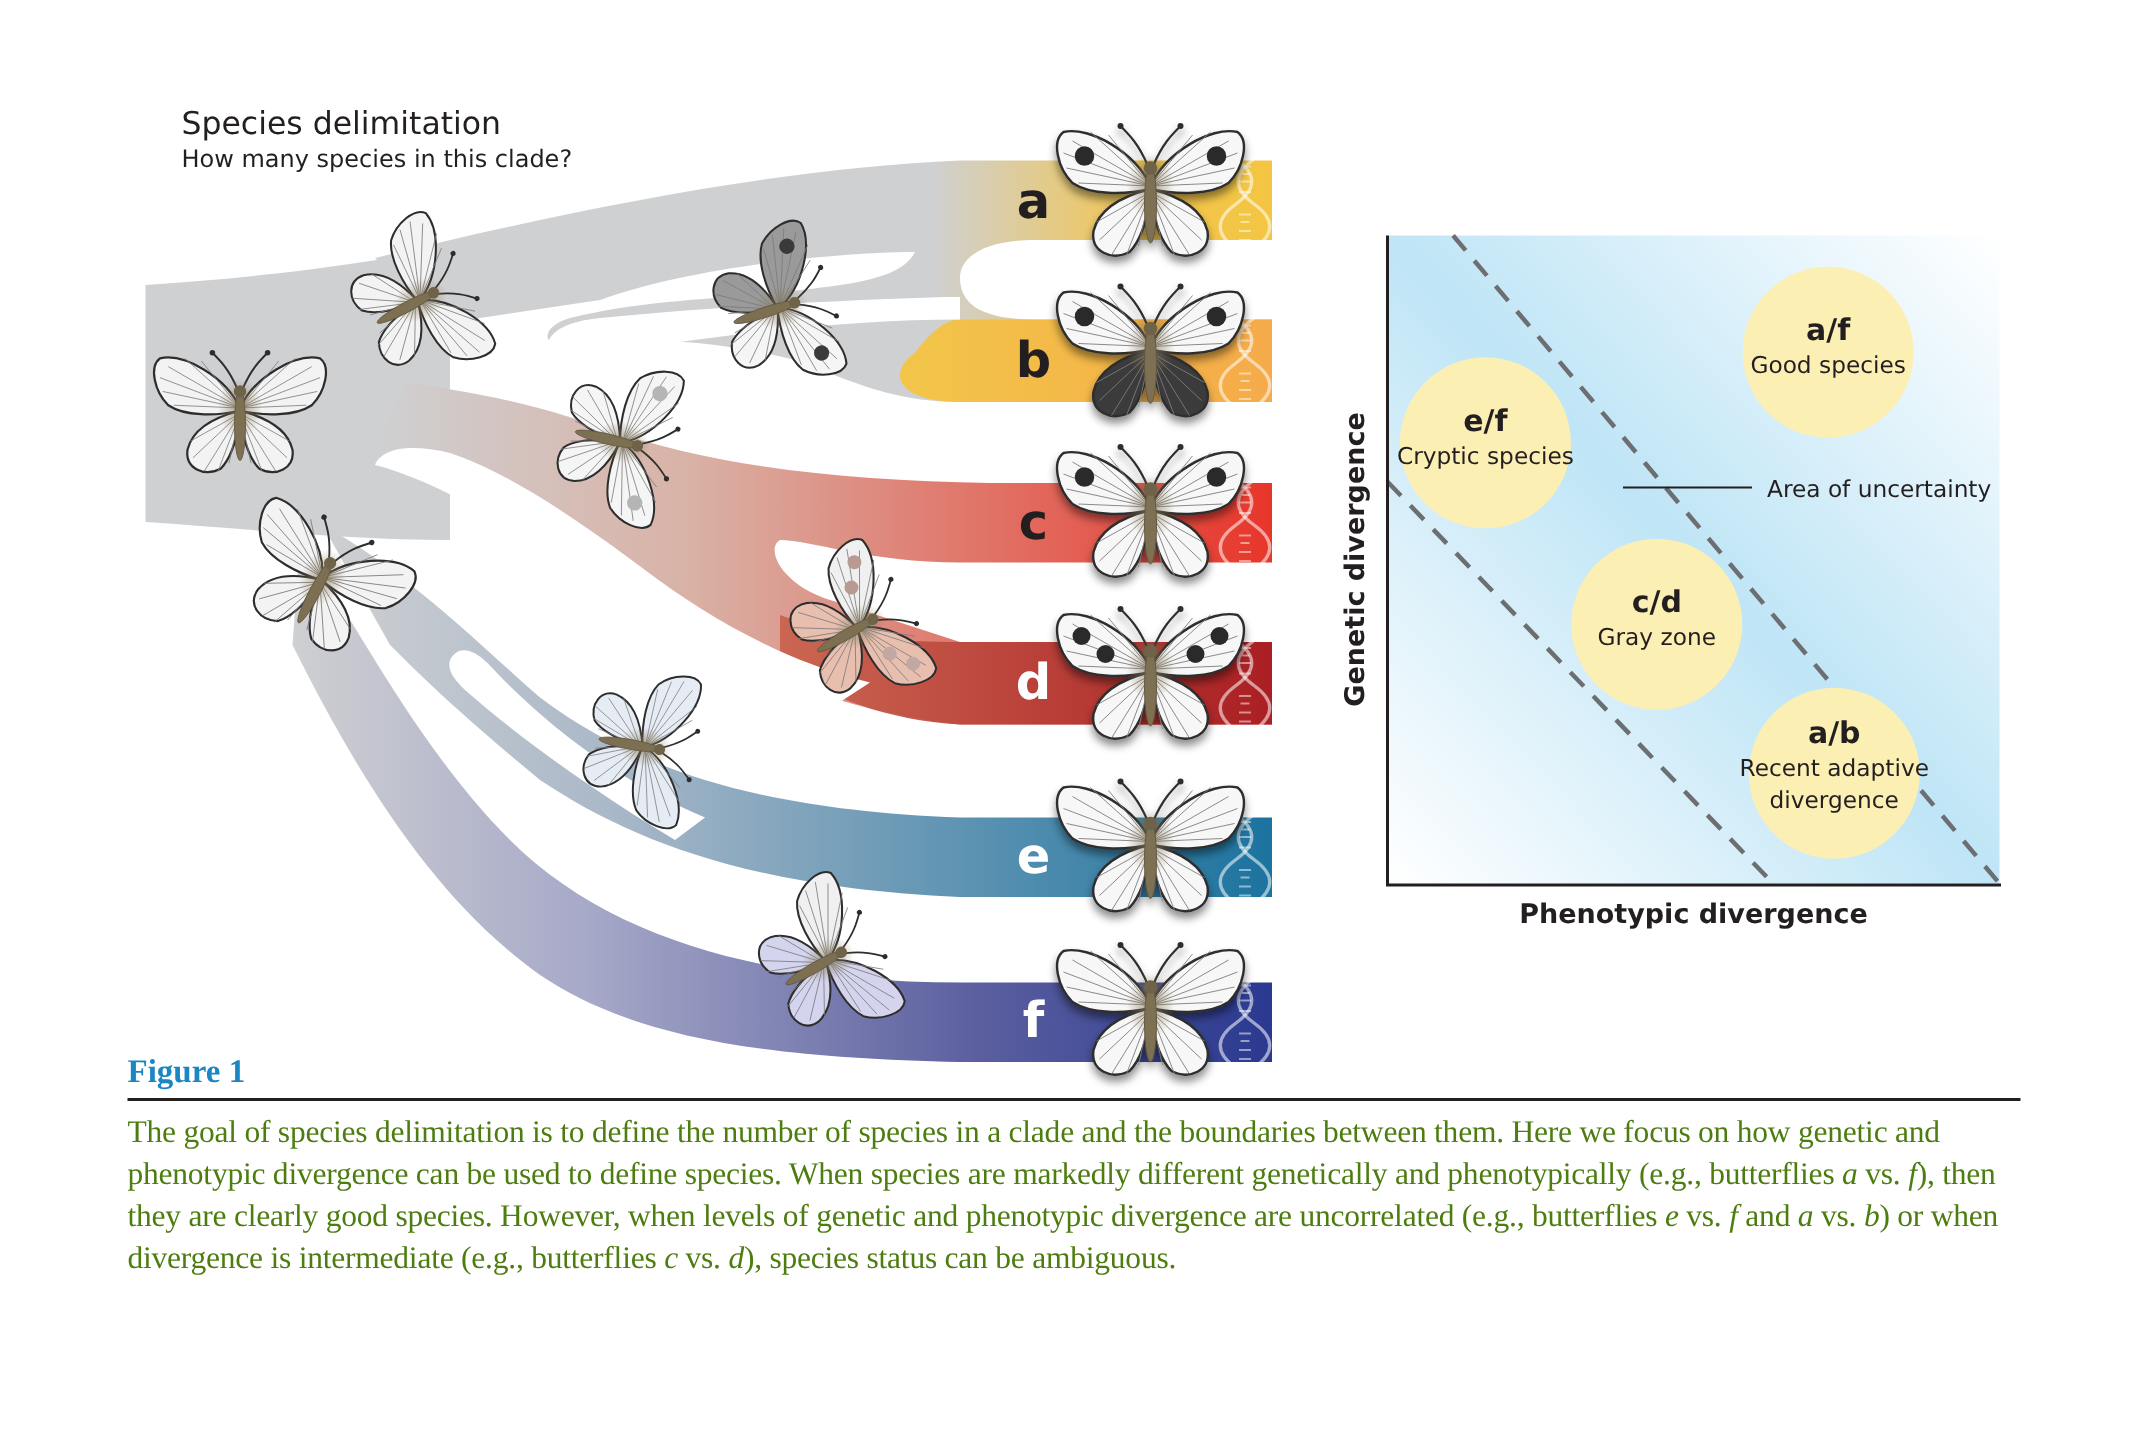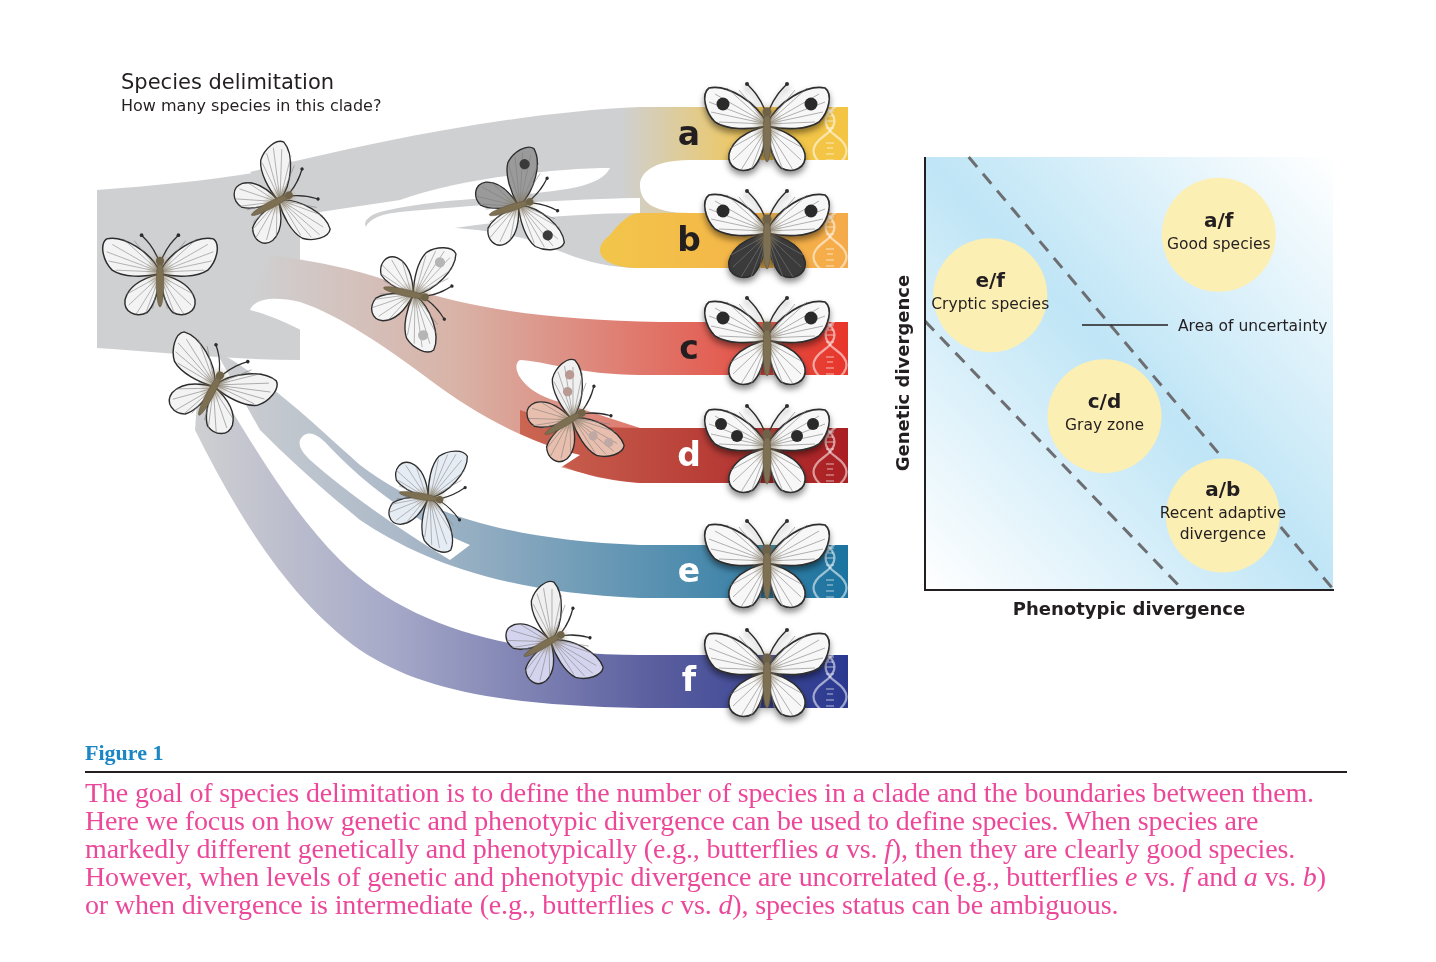--- a/index.html
+++ b/index.html
@@ -5,24 +5,24 @@
   html, body { margin: 0; padding: 0; background: #ffffff; }
   body { width: 1436px; height: 962px; position: relative; overflow: hidden; font-family: "Liberation Sans", sans-serif; }
   #figure-svg { position: absolute; left: 0; top: 0; }
   .title-main { font-family: "DejaVu Sans", sans-serif; font-size: 21px; fill: #231f20; }
   .title-sub { font-family: "DejaVu Sans", sans-serif; font-size: 16px; fill: #231f20; }
   .taxon-label { font-family: "DejaVu Sans", sans-serif; font-weight: bold; font-size: 33px; }
   .axis-title { font-family: "DejaVu Sans", sans-serif; font-weight: bold; font-size: 18px; fill: #231f20; }
   .circle-pair { font-family: "DejaVu Sans", sans-serif; font-weight: bold; font-size: 20px; fill: #231f20; }
   .circle-desc { font-family: "DejaVu Sans", sans-serif; font-size: 15.5px; fill: #231f20; }
   .annot { font-family: "DejaVu Sans", sans-serif; font-size: 15.5px; fill: #231f20; }
-  #caption { position: absolute; left: 85px; top: 739px; width: 1262px; }
+  #caption { position: absolute; left: 85px; top: 700px; width: 1262px; }
   #fig-label { font-family: "Liberation Serif", serif; font-weight: bold; font-size: 22px; color: #1a86c4; margin: 0 0 4px 0; line-height: 28px; }
   #caption-rule { height: 0; border-top: 2px solid #231f20; margin-bottom: 6px; }
-  #caption-text { font-family: "Liberation Serif", serif; font-size: 28px; line-height: 28px; color: #ec4899; margin: 0; letter-spacing: -0.15px; }
+  #caption-text { font-family: "Liberation Serif", serif; font-size: 21px; line-height: 28px; color: #4d7c0f; margin: 0; letter-spacing: -0.15px; }
   #caption-text i { font-style: italic; }
 </style>
 </head>
 <body>
 
 <svg id="figure-svg" width="1436" height="740" viewBox="0 0 1436 740">
   <defs>
 
     <linearGradient id="g-ab" x1="0" y1="0" x2="1" y2="0" gradientUnits="objectBoundingBox">
       <stop offset="0" stop-color="#cfd0d2"></stop>

